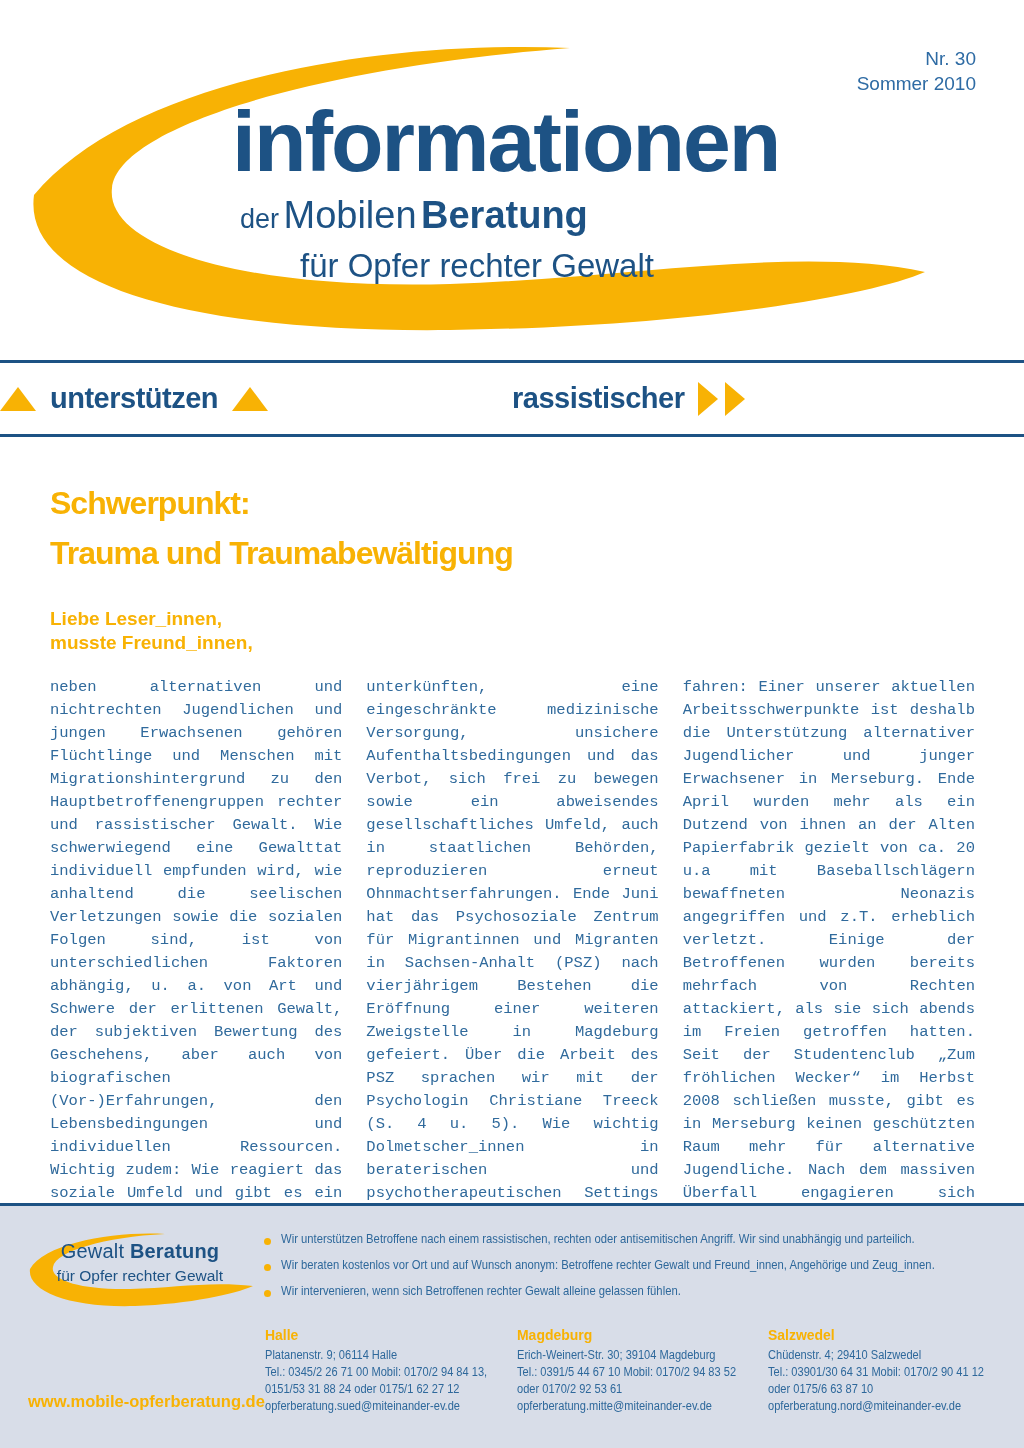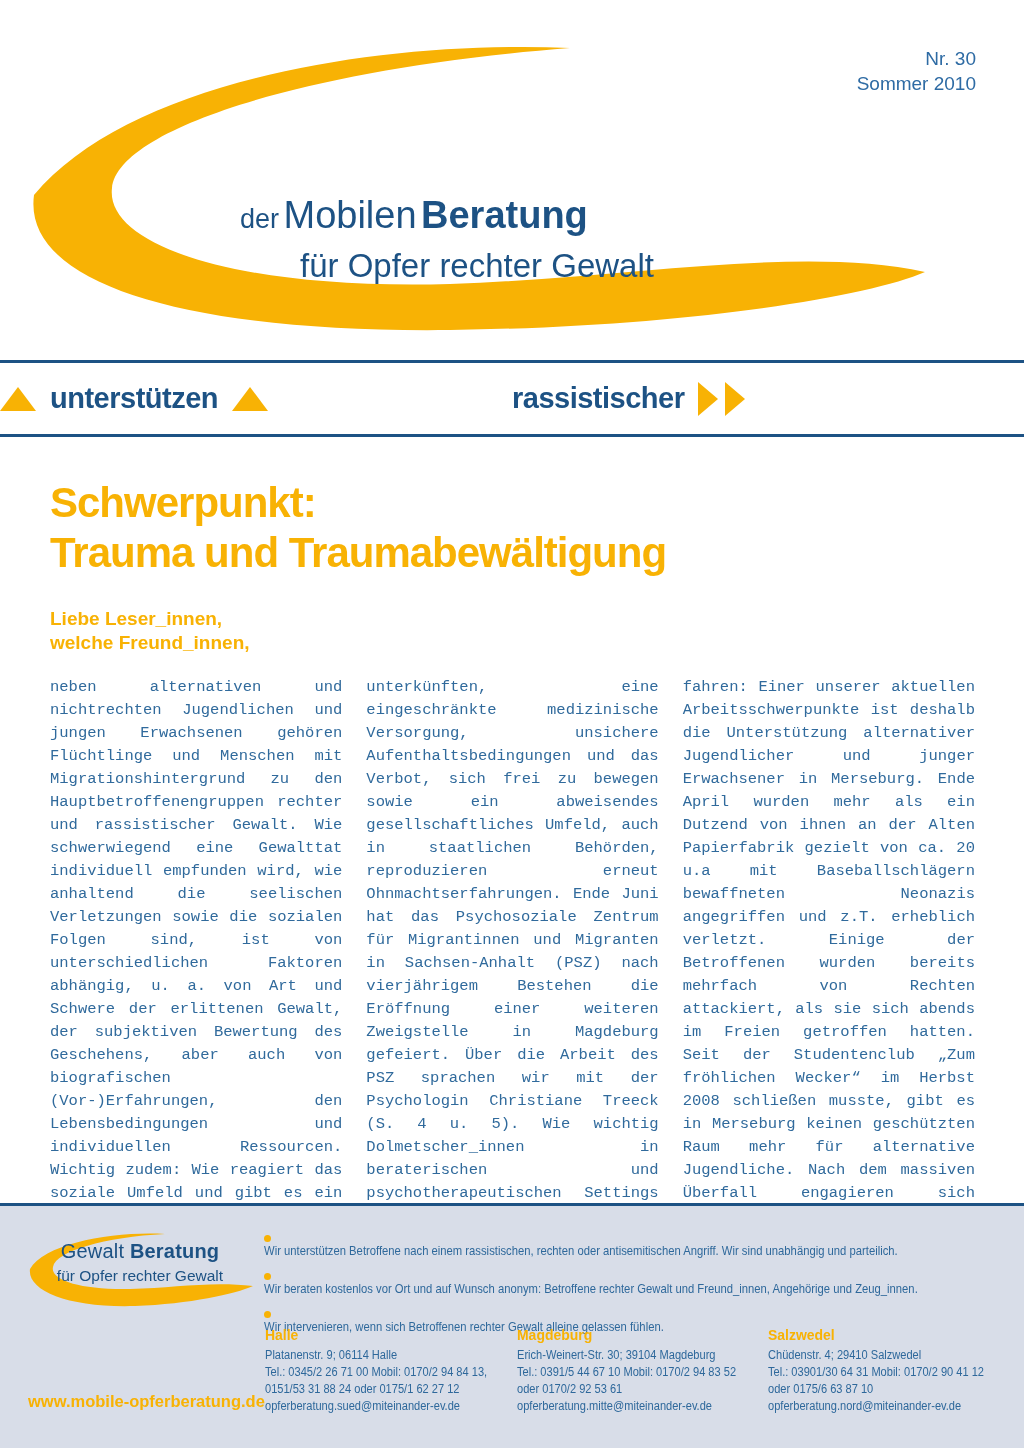--- a/index.html
+++ b/index.html
@@ -37,21 +37,21 @@
   .tri-up{border-left:18px solid transparent;border-right:18px solid transparent;
           border-bottom:24px solid var(--yellow);}
   .tri-right{border-top:17px solid transparent;border-bottom:17px solid transparent;
              border-left:20px solid var(--yellow);}
   .tri-left{border-top:17px solid transparent;border-bottom:17px solid transparent;
             border-right:20px solid var(--yellow);}
   .tri-pair{display:flex;gap:7px;}
 
   
   .article{position:absolute;left:50px;top:437px;width:925px;}
-  .headline{margin:41px 0 0 0;font-size:42px;line-height:50px;font-weight:bold;
+  .headline{margin:41px 0 0 0;font-size:32px;line-height:50px;font-weight:bold;
             color:var(--yellow);letter-spacing:-1px;}
   .salutation{margin:29px 0 0 0;font-size:19px;line-height:24px;font-weight:bold;
               color:var(--yellow);}
   .columns{display:flex;gap:24px;margin-top:21px;}
   .col{flex:1;position:relative;}
   .body-p{margin:0 0 23px 0;font-family:Liberation Mono, monospace;font-size:15.5px;
           line-height:23px;color:var(--text-blue);text-align:justify;hyphens:auto;}
   .col .body-p:last-of-type{margin-bottom:0;}
   .end-marker{position:absolute;right:0;bottom:4px;width:15px;height:15px;
               background:var(--yellow);}
@@ -59,21 +59,21 @@
   
   .footer{position:absolute;left:0;top:1203px;width:1024px;height:245px;
           background:var(--footer-bg);border-top:3px solid var(--blue);}
   .footer-swoosh{position:absolute;left:25px;top:25px;width:235px;height:82px;}
   .f-logo-text{position:absolute;left:55px;top:34px;width:170px;text-align:center;
                color:var(--blue);}
   .f-line1{font-size:20px;letter-spacing:0.2px;}
   .f-beratung{font-weight:bold;}
   .f-line2{font-size:15.5px;margin-top:4px;}
   .bullets{position:absolute;left:264px;top:24px;margin:0;padding:0;list-style:none;}
-  .bullets li{display:flex;align-items:flex-start;margin-bottom:9px;flex-direction:column;}
+  .bullets li{display:flex;align-items:center;margin-bottom:9px;}
   .dot{width:7px;height:7px;border-radius:50%;background:var(--yellow);
        margin:5px 10px 0 0;flex:none;}
   .b-text{display:inline-block;font-size:12.8px;line-height:17px;color:var(--footer-text);
           white-space:nowrap;transform:scaleX(0.88);transform-origin:left center;}
   .website{position:absolute;left:28px;top:186px;font-size:16.5px;font-weight:bold;
            color:var(--yellow);cursor:pointer;}
   .office{position:absolute;top:120px;width:270px;color:var(--footer-text);
           font-size:12.3px;line-height:17px;transform:scaleX(0.9);transform-origin:top left;}
   .office .city{font-size:15.5px;font-weight:bold;color:var(--yellow);margin-bottom:4px;}
   .addr-line{white-space:nowrap;}
@@ -93,20 +93,21 @@
         C2,245 170,293 430,290
         C660,287 845,258 905,232
         C780,205 610,238 430,244
         C215,250 85,205 92,148
         C98,88 290,28 550,8 Z"></path>
     </svg>
     <div class="issue">
       <div>Nr. 30</div>
       <div>Sommer 2010</div>
     </div>
+    <div class="logo-title">informationen</div>
     <div class="logo-sub1">
       <span class="sub-der">der</span>
       <span class="sub-mobilen">Mobilen</span>
       <span class="sub-beratung">Beratung</span>
     </div>
     <div class="logo-sub2">für Opfer rechter Gewalt</div>
   </header>
 
   <nav class="tagline">
     <div class="tag-item">
@@ -123,21 +124,21 @@
     </div>
   </nav>
 
   <main class="article">
     <h1 class="headline">
       <span>Schwerpunkt:</span><br>
       <span>Trauma und Traumabewältigung</span>
     </h1>
     <p class="salutation">
       <span>Liebe Leser_innen,</span><br>
-      <span>welche Freund_innen,</span>
+      <span>musste Freund_innen,</span>
     </p>
     <div class="columns">
       <div class="col">
         <p class="body-p">neben alternativen und nichtrechten Jugendlichen und jungen Erwachsenen gehören Flüchtlinge und Menschen mit Migrationshintergrund zu den Hauptbetroffenengruppen rechter und rassistischer Gewalt. Wie schwerwiegend eine Gewalttat individuell empfunden wird, wie anhaltend die seelischen Verletzungen sowie die sozialen Folgen sind, ist von unterschiedlichen Faktoren abhängig, u. a. von Art und Schwere der erlittenen Gewalt, der subjektiven Bewertung des Geschehens, aber auch von biografischen (Vor-)Erfahrungen, den Lebensbedingungen und individuellen Ressourcen. Wichtig zudem: Wie reagiert das soziale Umfeld und gibt es ein stützendes Hilfesystem?</p>
         <p class="body-p">Insbesondere für Flüchtlinge enden Traumatisierungsprozesse nicht mit ihrer Ankunft in Deutschland: Eine menschenunwürdige Unterbringung in Gemeinschafts-</p>
       </div>
       <div class="col">
         <p class="body-p">unterkünften, eine eingeschränkte medizinische Versorgung, unsichere Aufenthaltsbedingungen und das Verbot, sich frei zu bewegen sowie ein abweisendes gesellschaftliches Umfeld, auch in staatlichen Behörden, reproduzieren erneut Ohnmachtserfahrungen. Ende Juni hat das Psychosoziale Zentrum für Migrantinnen und Migranten in Sachsen-Anhalt (PSZ) nach vierjährigem Bestehen die Eröffnung einer weiteren Zweigstelle in Magdeburg gefeiert. Über die Arbeit des PSZ sprachen wir mit der Psychologin Christiane Treeck (S. 4 u. 5). Wie wichtig Dolmetscher_innen in beraterischen und psychotherapeutischen Settings sein können und welche Anforderungen an sie bestehen, ist auf S. 6 nachzulesen.</p>
         <p class="body-p">Traumatische Erlebnisse wirken besonders dann fort, wenn Betroffene keine Anteilnahme und praktische Solidarisierung er-</p>
       </div>

